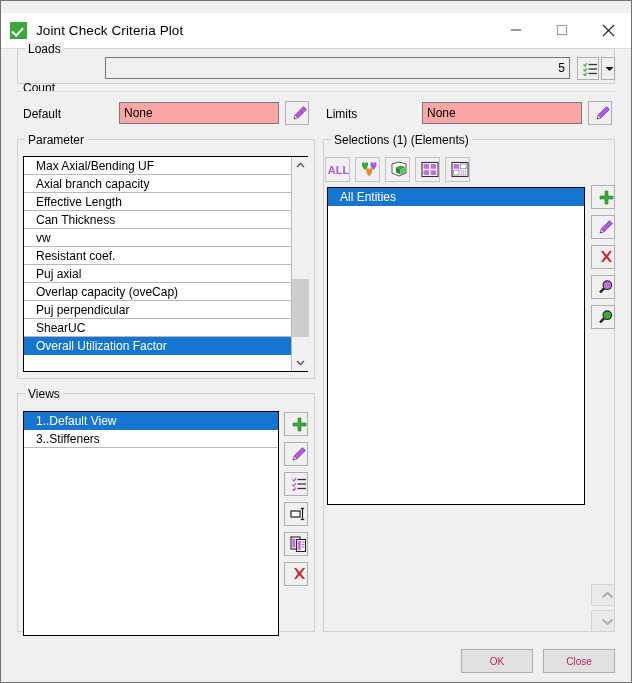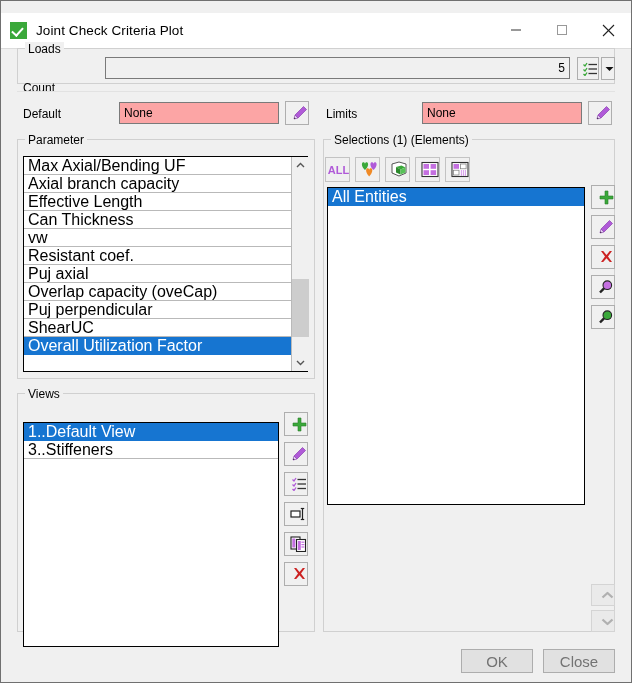--- a/index.html
+++ b/index.html
@@ -135,22 +135,22 @@
     box-sizing: border-box;
     border: 1px solid #000000;
     background: #ffffff;
     overflow: hidden;
   }
   .listrow {
     height: 18px;
     line-height: 18px;
     box-sizing: border-box;
     border-bottom: 1px solid #b9b9b9;
-    padding-left: 4px;
-    font-size: 16px;
+    padding-left: 12px;
+    font-size: 12px;
     color: #000;
     white-space: nowrap;
     overflow: hidden;
   }
   .listrow.sel {
     background: #1675d1;
     color: #ffffff;
     border-bottom: 1px solid #1675d1;
   }
   
@@ -174,22 +174,22 @@
     width: 17px;
     background: #cdcdcd;
   }
   
   .dlgbtn {
     position: absolute;
     box-sizing: border-box;
     border: 1px solid #adadad;
     background: #e1e1e1;
     font-family: "Liberation Sans", sans-serif;
-    font-size: 15px;
-    color: #737373;
+    font-size: 10px;
+    color: #be185d;
     display: flex;
     align-items: center;
     justify-content: center;
   }
   
   .hline {
     position: absolute;
     height: 1px;
     background: #e2e2e2;
   }
@@ -399,21 +399,21 @@
   </div>
   <div class="tbtn disabled" style="left:590px; top:609px; width:24px; height:22px;">
     <svg width="13" height="9" viewBox="0 0 13 9">
         <path d="M1.5 2.5 L6.5 7 L11.5 2.5" stroke="#b0b0b0" stroke-width="2.3" fill="none" stroke-linejoin="round"></path>
       </svg>
   </div>
 
   <div class="group" style="left:16px; top:392px; width:298px; height:239px;">
     <div class="legend">Views</div>
   </div>
-  <div class="listbox" style="left:22px; top:410px; width:256px; height:225px;margin-top:11px;">
+  <div class="listbox" style="left:22px; top:410px; width:256px; height:225px;">
     <div id="views-list">
         <div class="listrow sel"><span>1..Default View</span></div>
         <div class="listrow"><span>3..Stiffeners</span></div>
       </div>
   </div>
 
   <div class="tbtn" style="left:283px; top:411px; width:24px; height:24px;">
     <svg width="15" height="15" viewBox="0 0 15 15">
       <path d="M6 1 L9 1 L9 6 L14 6 L14 9 L9 9 L9 14 L6 14 L6 9 L1 9 L1 6 L6 6 Z" fill="#3aa83a" stroke="#2a7d2a" stroke-width="0.6"></path>
     </svg>

